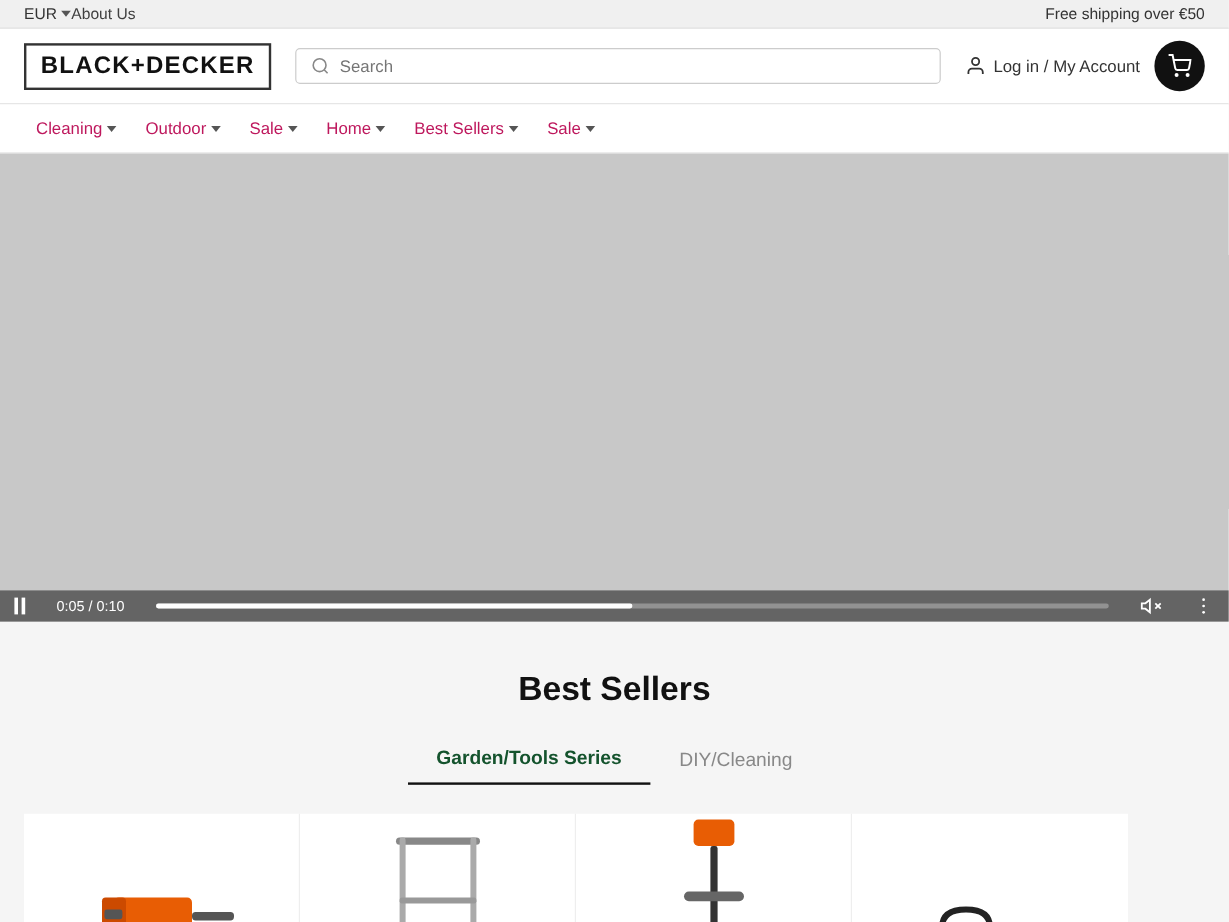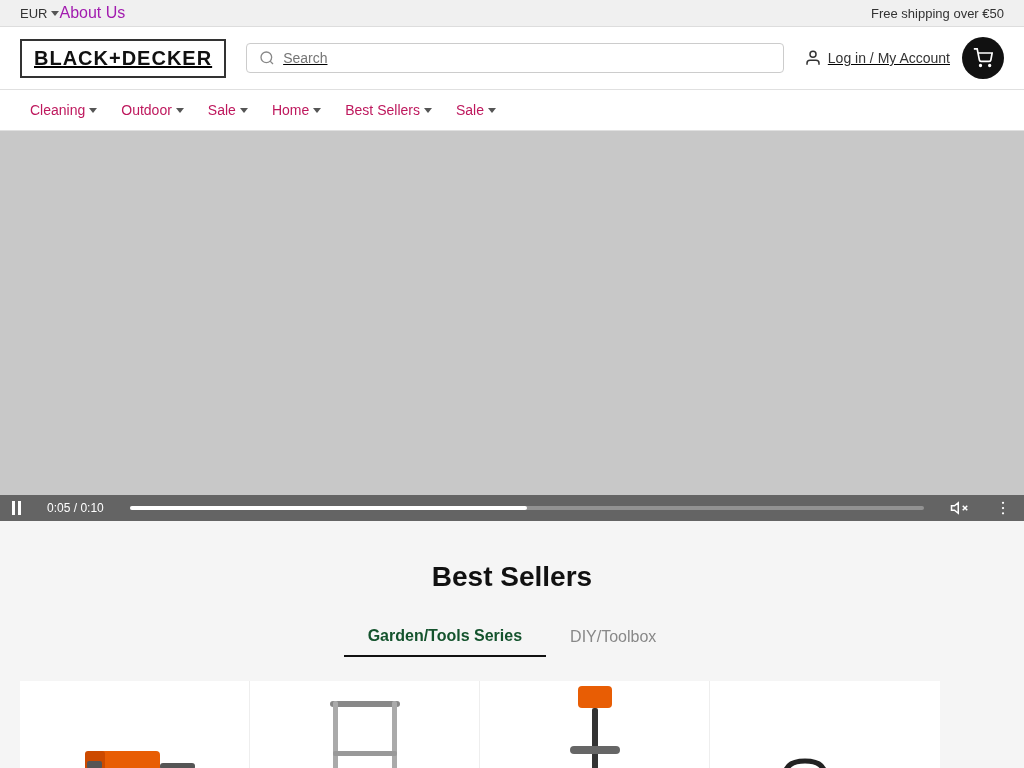--- a/index.html
+++ b/index.html
@@ -30,21 +30,20 @@
     .top-bar-right { font-size: 13px; color: #333; }
 
     
     .header {
       background: #fff;
       display: flex;
       align-items: center;
       padding: 10px 20px;
       gap: 20px;
       border-bottom: 1px solid #e0e0e0;
-      text-decoration: underline;
     }
     .logo-box {
       border: 2px solid #333;
       padding: 6px 12px;
       font-weight: 900;
       font-size: 20px;
       letter-spacing: 1px;
       color: #111;
       white-space: nowrap;
       flex-shrink: 0;
@@ -185,21 +184,21 @@
   </style>
 </head>
 <body>
 
 <div class="top-bar">
   <div class="top-bar-left">
     <div class="currency-selector">
       <span>EUR</span>
       <span class="chevron-small"></span>
     </div>
-    <a href="#" style="color:#a21caf;text-decoration:none;font-size:16px;">About Us</a>
+    <a href="#" style="color:#404040;text-decoration:none;font-size:13px;">About Us</a>
   </div>
   <div class="top-bar-right">Free shipping over €50</div>
 </div>
 
 <div class="header">
   <div class="logo-box">BLACK+DECKER</div>
 
   <div class="search-wrapper">
     <svg class="search-icon-svg" width="16" height="16" viewBox="0 0 24 24" fill="none" stroke="#888" stroke-width="2">
       <circle cx="11" cy="11" r="8"></circle>
@@ -282,21 +281,21 @@
       </svg>
     </button>
   </div>
 </div>
 
 <div class="best-sellers-section">
   <h2 class="best-sellers-title">Best Sellers</h2>
 
   <div class="tabs">
     <button class="tab active">Garden/Tools Series</button>
-    <button class="tab">DIY/Toolbox</button>
+    <button class="tab">DIY/Cleaning</button>
   </div>
 
   <div class="products-row">
 
     <div class="product-card">
       <svg width="140" height="140" viewBox="0 0 140 140">
 
         <rect x="30" y="50" width="65" height="38" rx="4" fill="#e85d04"></rect>
         <rect x="20" y="50" width="20" height="38" rx="3" fill="#cc4a00"></rect>
         <rect x="40" y="88" width="20" height="35" rx="3" fill="#222"></rect>

